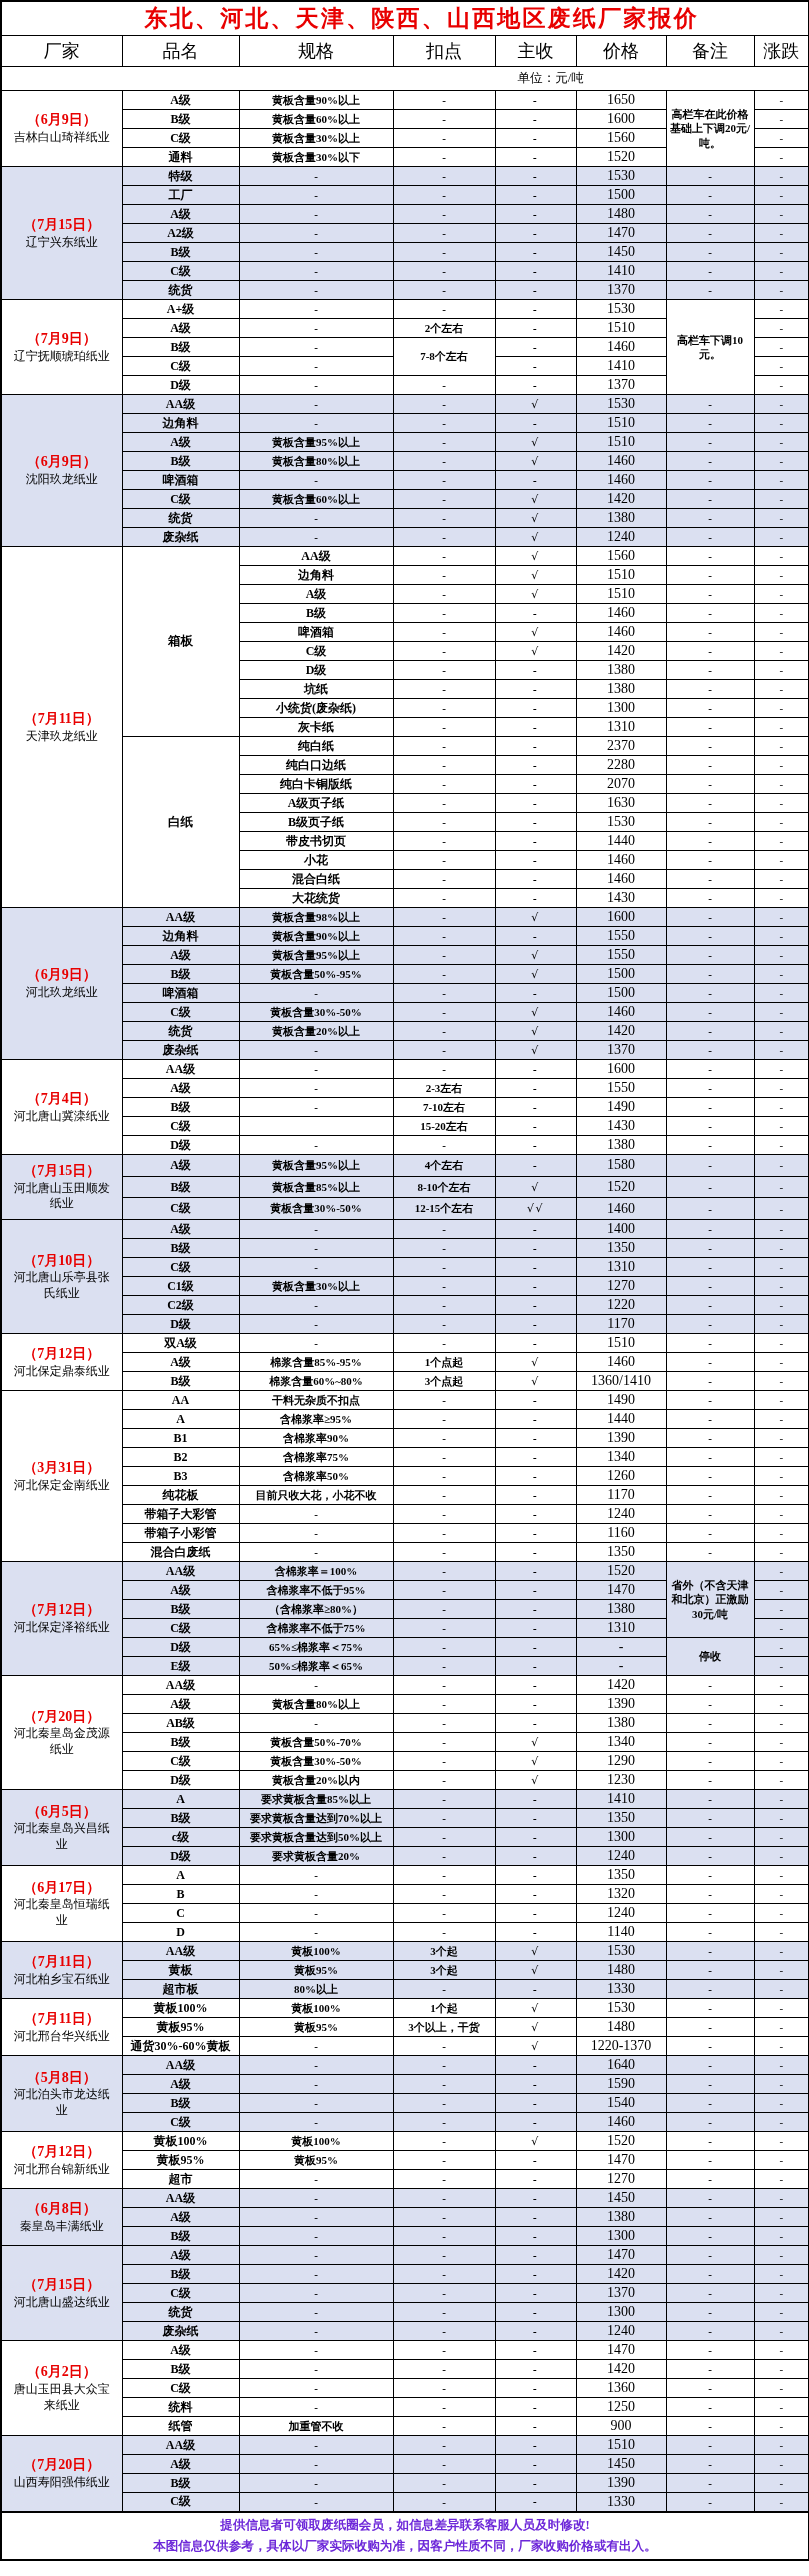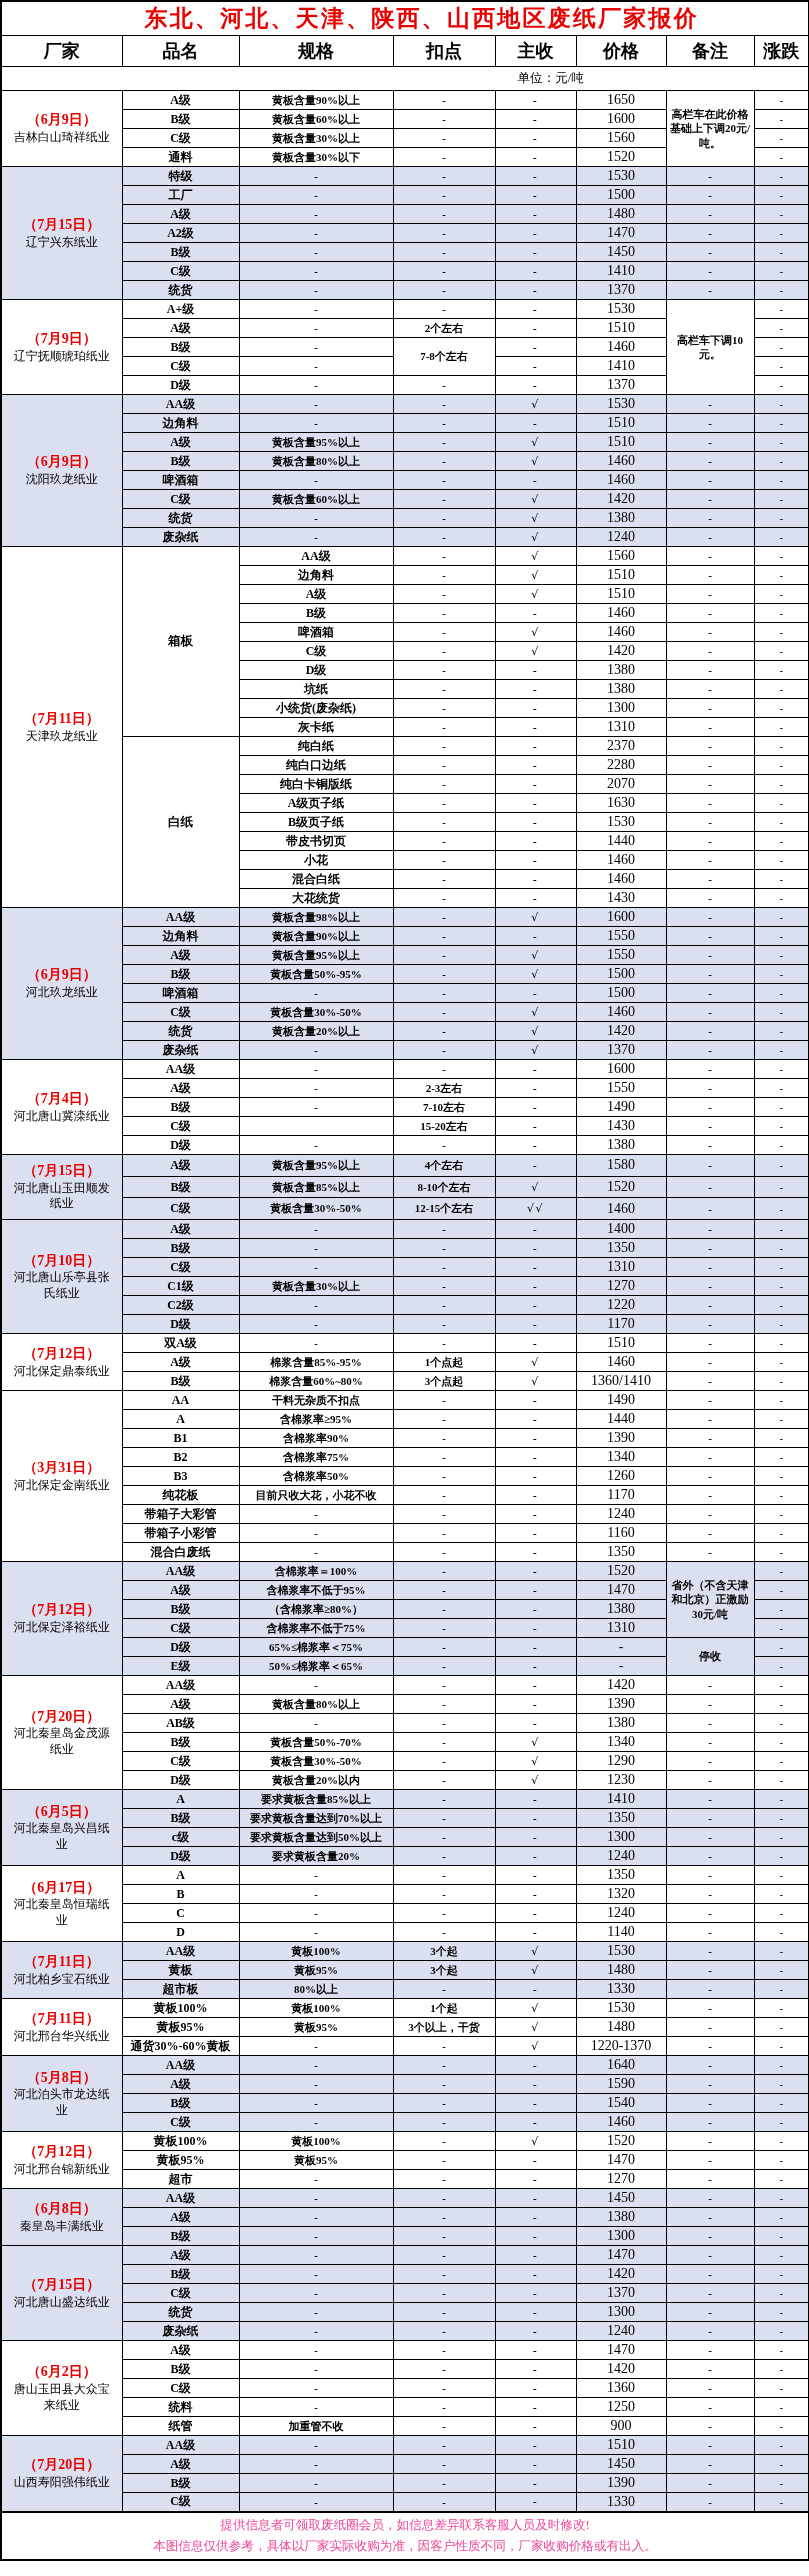--- a/index.html
+++ b/index.html
@@ -4,41 +4,41 @@
 <style>
   html,body{margin:0;padding:0;background:#fff;}
   body{width:809px;font-family:"Liberation Serif","DejaVu Serif",serif;color:#000;}
   table{width:809px;border-collapse:collapse;table-layout:fixed;border:2.2px solid #000;}
   td,th{border:0.7px solid #000;text-align:center;vertical-align:middle;padding:0 1.5px;overflow:hidden;white-space:nowrap;}
   tr{height:19px;}
   
   .title-row td{height:33px;border-bottom:1.5px solid #000;padding-left:35px;}
   .title-row .t{color:#e80000;font-size:23px;font-weight:bold;letter-spacing:2.2px;}
   
-  .head-row th{height:30px;font-size:18px;font-weight:bold;border-bottom:1.5px solid #000;}
+  .head-row th{height:30px;font-size:18px;font-weight:normal;border-bottom:1.5px solid #000;}
   
   .unit-row td{height:23px;text-align:left;border-bottom:1.5px solid #000;font-size:12.6px;}
   .unit-row span{margin-left:64%;}
   
   .blue td{background:#dbe0f1;}
   .white td{background:#ffffff;}
   .sec-top td{border-top:1.5px solid #000;}
   .factory{white-space:normal;padding:7px;}
   .fdate{color:#e80000;font-weight:bold;font-size:14px;line-height:1.35;}
   .fname{font-weight:normal;font-size:12px;line-height:1.3;}
   .grade{font-weight:bold;font-size:12px;}
   .group{font-size:12.6px;}
   .spec{font-weight:bold;font-size:11px;}
   .check{font-family:"DejaVu Sans",sans-serif;font-size:11px;font-style:italic;letter-spacing:1.5px;}
   .price{font-size:14px;}
   .remark{font-weight:bold;font-size:11px;white-space:normal;line-height:1.3;}
   .change{font-size:11px;}
   
   .footer-row td{border-top:2.2px solid #000;height:46px;}
-  .footer-row div{color:#ec4899;font-weight:normal;font-size:12.6px;line-height:1.6;}
+  .footer-row div{color:#6d28d9;font-weight:bold;font-size:12.6px;line-height:1.6;}
 </style>
 </head>
 <body>
 
 <table>
   <colgroup>
     <col style="width:121px">
       <col style="width:117px">
       <col style="width:154px">
       <col style="width:102px">

